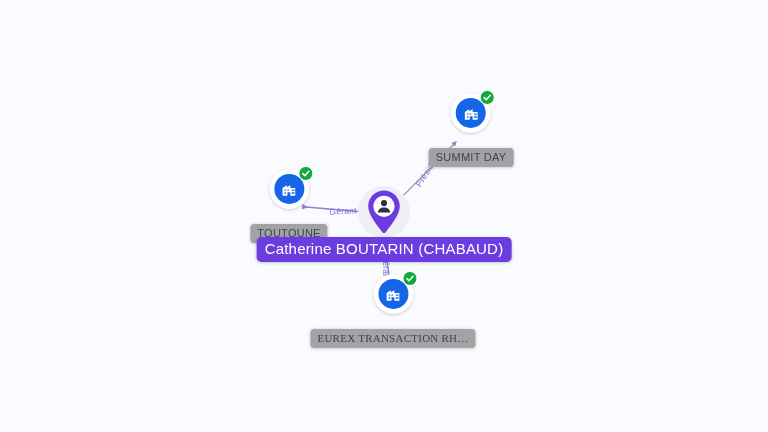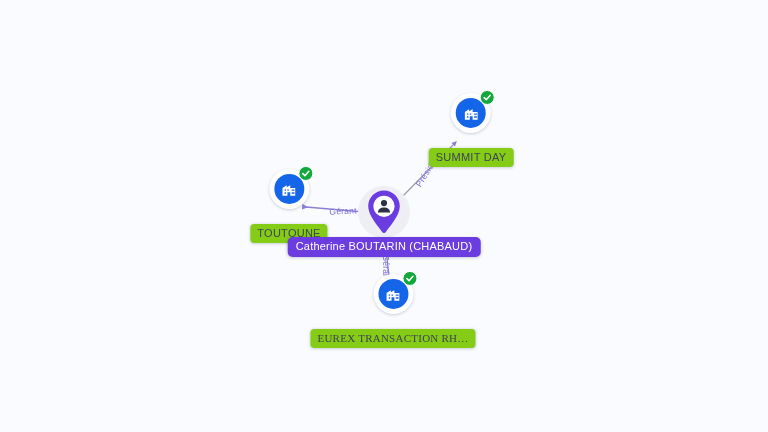--- a/index.html
+++ b/index.html
@@ -62,36 +62,36 @@
     position:absolute;
     width:52px;height:52px;border-radius:50%;
     background:#eeeef4;
   }
   .pin{position:relative;width:36px;height:46px;}
   .pin svg{display:block;}
 
   
   .node-label{
     margin-top:15px;
-    background:#84cc16;
+    background:#a3a3a3;
     color:#3e4355;
     font-size:11px;
     letter-spacing:.25px;
     padding:3px 7px 4px 7px;
     border-radius:4px;
     white-space:nowrap;
     box-shadow:0 1px 3px rgba(40,50,80,.22);
     line-height:1.1;
   }
   .person-label{
     position:absolute;
     transform:translate(-50%,0);
     background:#6b3ce0;
     color:#ffffff;
-    font-size:11px;
+    font-size:15px;
     letter-spacing:.2px;
     padding:3px 8px 4px 8px;
     border-radius:5px;
     white-space:nowrap;
     box-shadow:0 1px 3px rgba(40,50,80,.25);
     line-height:1.2;
   }
 
   
   .edge-label{

